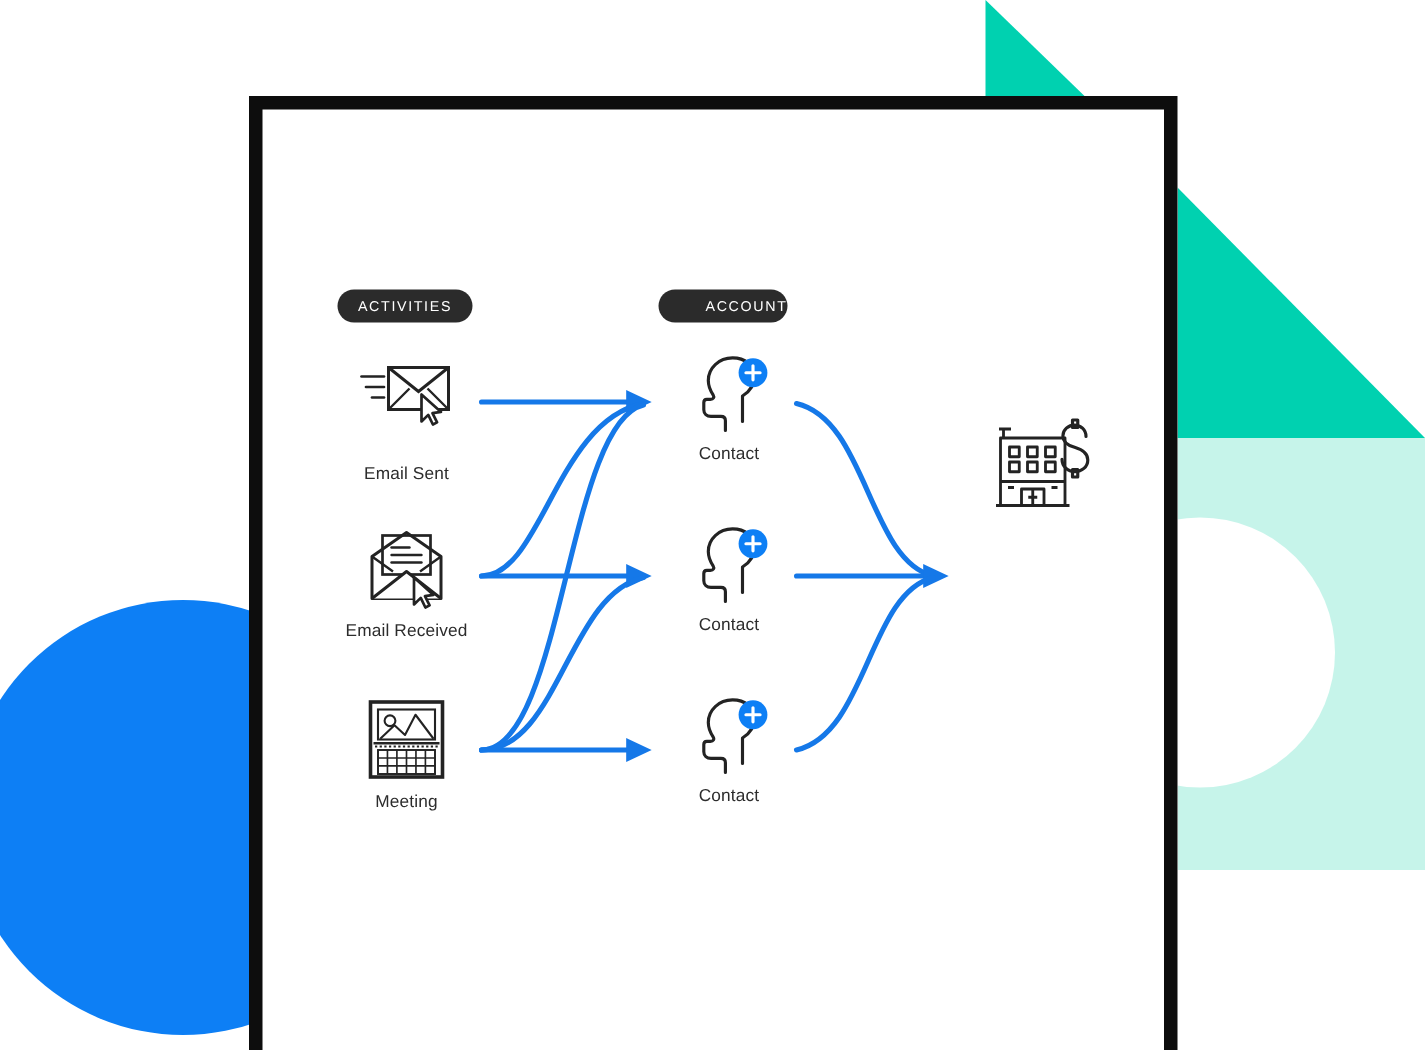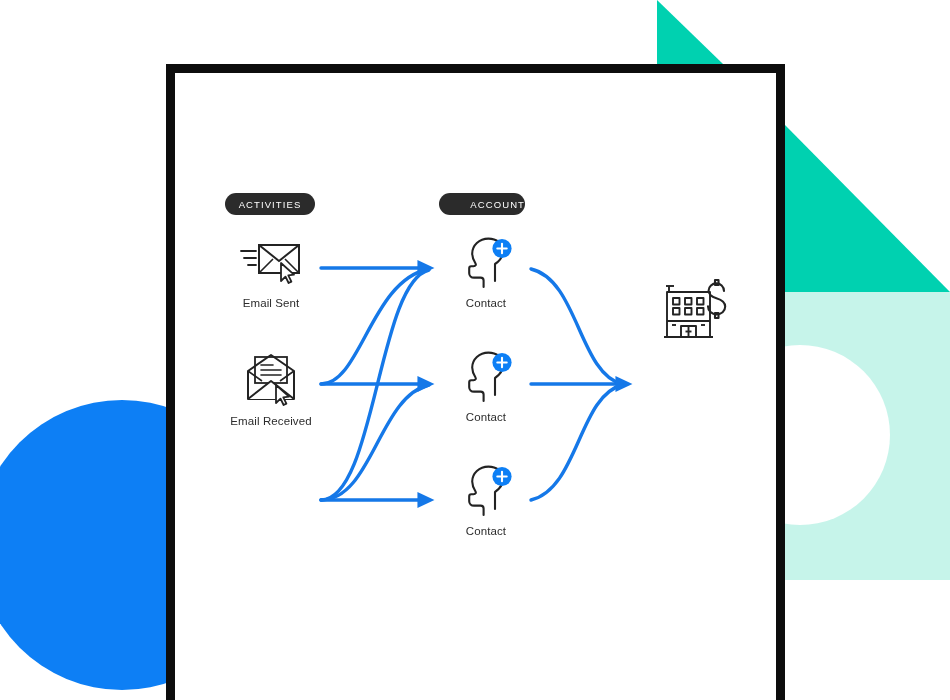--- a/index.html
+++ b/index.html
@@ -52,21 +52,21 @@
   .node .caption{
     margin-top:8px;
     font-size:11.5px;
     color:#2c2c2c;
     white-space:nowrap;
     letter-spacing:.1px;
   }
   .ico{display:block;}
 
   
-  #node-email-sent    {left:36px; top:164px; width:120px;}
+  #node-email-sent    {left:36px; top:164px; width:120px;gap:13px;}
   #node-email-received{left:36px; top:278px; width:120px;}
   #node-meeting       {left:36px; top:392px; width:120px;}
 
   
   #node-contact-1{left:251px;top:164px;width:120px;}
   #node-contact-2{left:251px;top:278px;width:120px;}
   #node-contact-3{left:251px;top:392px;width:120px;}
 
   
   #node-opportunity{left:461px;top:204px;width:120px;}
@@ -159,20 +159,44 @@
         </g>
 
         <path d="M8,20 L31,4 L54,20 L54,48 L8,48 Z" fill="none" stroke="#232323" stroke-width="2" stroke-linejoin="round"></path>
         <path d="M8,48 L31,30 L54,48" fill="#ffffff" stroke="#232323" stroke-width="2" stroke-linejoin="round"></path>
         <path d="M8,20 L22,30 M54,20 L40,30" fill="none" stroke="#232323" stroke-width="1.6"></path>
         <path d="M36,34 L36,52 L40.5,47.6 L43.6,54 L46.4,52.6 L43.3,46.4 L49,45.6 Z" fill="#ffffff" stroke="#232323" stroke-width="1.8" stroke-linejoin="round"></path>
       </svg>
       <div class="caption">Email Received</div>
     </div>
 
+    <div class="node" id="node-meeting">
+      <svg class="ico" width="56" height="56" viewBox="0 0 56 56" xmlns="http://www.w3.org/2000/svg">
+        <rect x="4" y="3" width="48" height="50" fill="#ffffff" stroke="#232323" stroke-width="2.4"></rect>
+
+        <rect x="9" y="8" width="38" height="20" fill="#ffffff" stroke="#232323" stroke-width="1.4"></rect>
+        <circle cx="17" cy="15.5" r="3.6" fill="none" stroke="#232323" stroke-width="1.4"></circle>
+        <path d="M10.5,27.5 L20,18.5 L27,25 L34,11.5 L46,27.5" fill="none" stroke="#232323" stroke-width="1.4" stroke-linejoin="round"></path>
+
+        <line x1="6" y1="30.5" x2="50" y2="30.5" stroke="#232323" stroke-width="1.6"></line>
+        <line x1="7" y1="32.6" x2="49" y2="32.6" stroke="#232323" stroke-width="1.3" stroke-dasharray="1.5 1.6"></line>
+
+        <rect x="9" y="35" width="38" height="16" fill="none" stroke="#232323" stroke-width="1.3"></rect>
+        <g stroke="#232323" stroke-width="1.1">
+          <line x1="15.3" y1="35" x2="15.3" y2="51"></line>
+          <line x1="21.6" y1="35" x2="21.6" y2="51"></line>
+          <line x1="28" y1="35" x2="28" y2="51"></line>
+          <line x1="34.3" y1="35" x2="34.3" y2="51"></line>
+          <line x1="40.6" y1="35" x2="40.6" y2="51"></line>
+          <line x1="9" y1="40.3" x2="47" y2="40.3"></line>
+          <line x1="9" y1="45.6" x2="47" y2="45.6"></line>
+        </g>
+      </svg>
+      <div class="caption">Meeting</div>
+    </div>
 
     <div class="node" id="node-contact-1">
       <svg class="ico" width="54" height="52" viewBox="0 0 54 52" xmlns="http://www.w3.org/2000/svg">
         <path d="M36,44 L36,27 C41.5,23.5 44,18.4 44,13.6 C44,6.6 37.6,1.6 29.4,1.6
                  C20.2,1.6 13.2,8.4 13.2,16.6 C13.2,20.6 14.6,23.4 16.4,26.2
                  C17.4,27.8 16.6,29.2 14.6,29.2 L12.2,29.2 C10.8,29.2 10.2,30.2 10.2,31.4
                  L10.2,36.2 C10.2,38.8 12.2,40.6 15,40.6 L21.6,40.6
                  C23.6,40.6 24.6,41.6 24.6,43.4 L24.6,50" fill="none" stroke="#232323" stroke-width="2.1" stroke-linecap="round" stroke-linejoin="round"></path>
         <circle cx="43" cy="11.5" r="9.6" fill="#0d7ff5"></circle>
         <g stroke="#ffffff" stroke-width="2.1" stroke-linecap="round">

